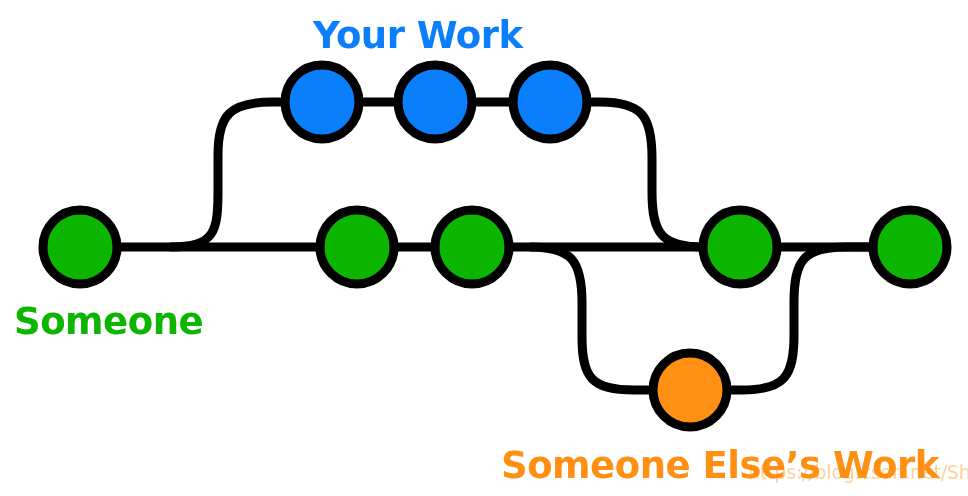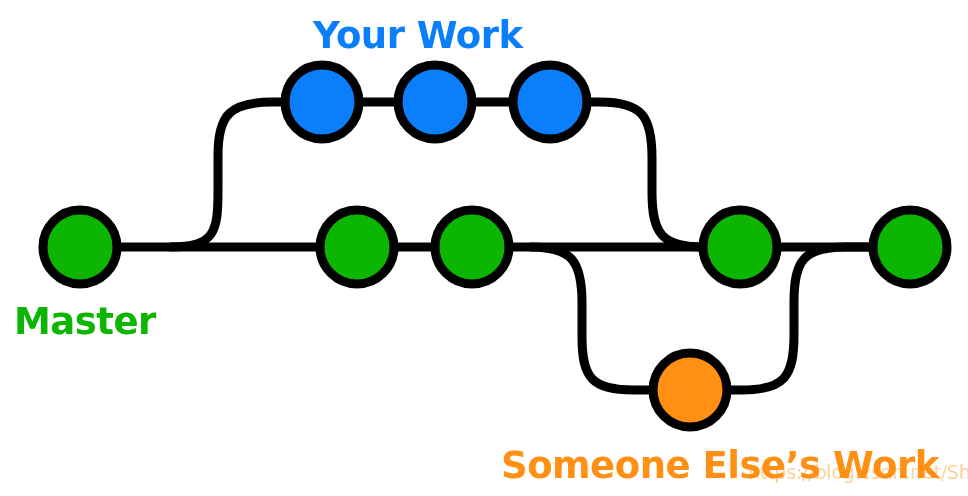--- a/index.html
+++ b/index.html
@@ -109,19 +109,19 @@
       <circle class="node-circle" cx="322" cy="102" r="37" fill="#0b7ffb"></circle>
       <circle class="node-circle" cx="435" cy="102" r="37" fill="#0b7ffb"></circle>
       <circle class="node-circle" cx="550" cy="102" r="37" fill="#0b7ffb"></circle>
 
       <circle class="node-circle" cx="690" cy="390" r="37" fill="#ff9013"></circle>
     </g>
   </svg>
 
   <div class="label" id="label-your-work" style="color: rgb(11, 127, 251); left: 313px; top: 14px;">Your Work</div>
 
-  <div class="label" id="label-master" style="color: rgb(11, 181, 0); left: 14px; top: 300px;">Master</div>
+  <div class="label" id="label-master" style="color: rgb(11, 181, 0); left: 14px; top: 300px;">Someone</div>
 
   <div class="label" id="label-someone-elses-work" style="color: rgb(255, 144, 19); left: 481px; top: 444px;">Someone Else’s Work</div>
 
   <div id="watermark">https://blog.csdn.net/Shimanyao</div>
 
 </div>
 
 </body></html>

